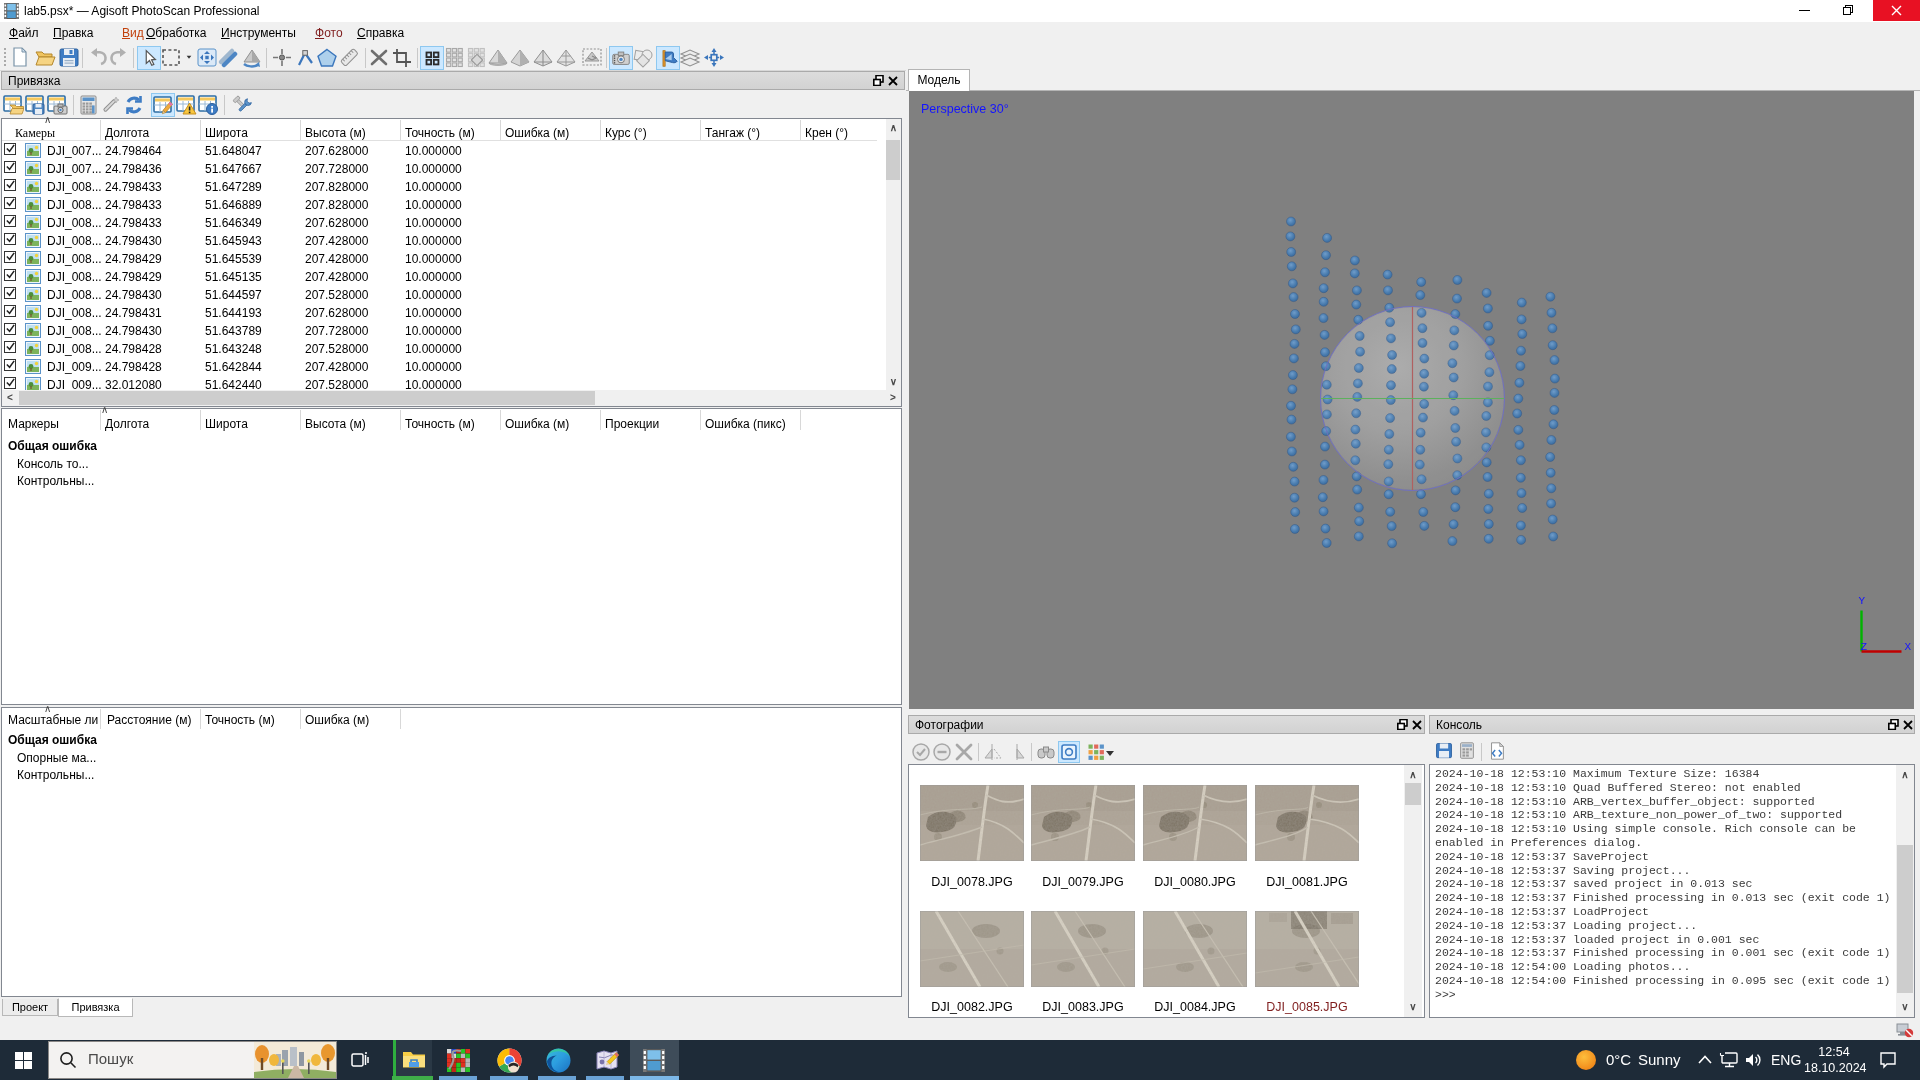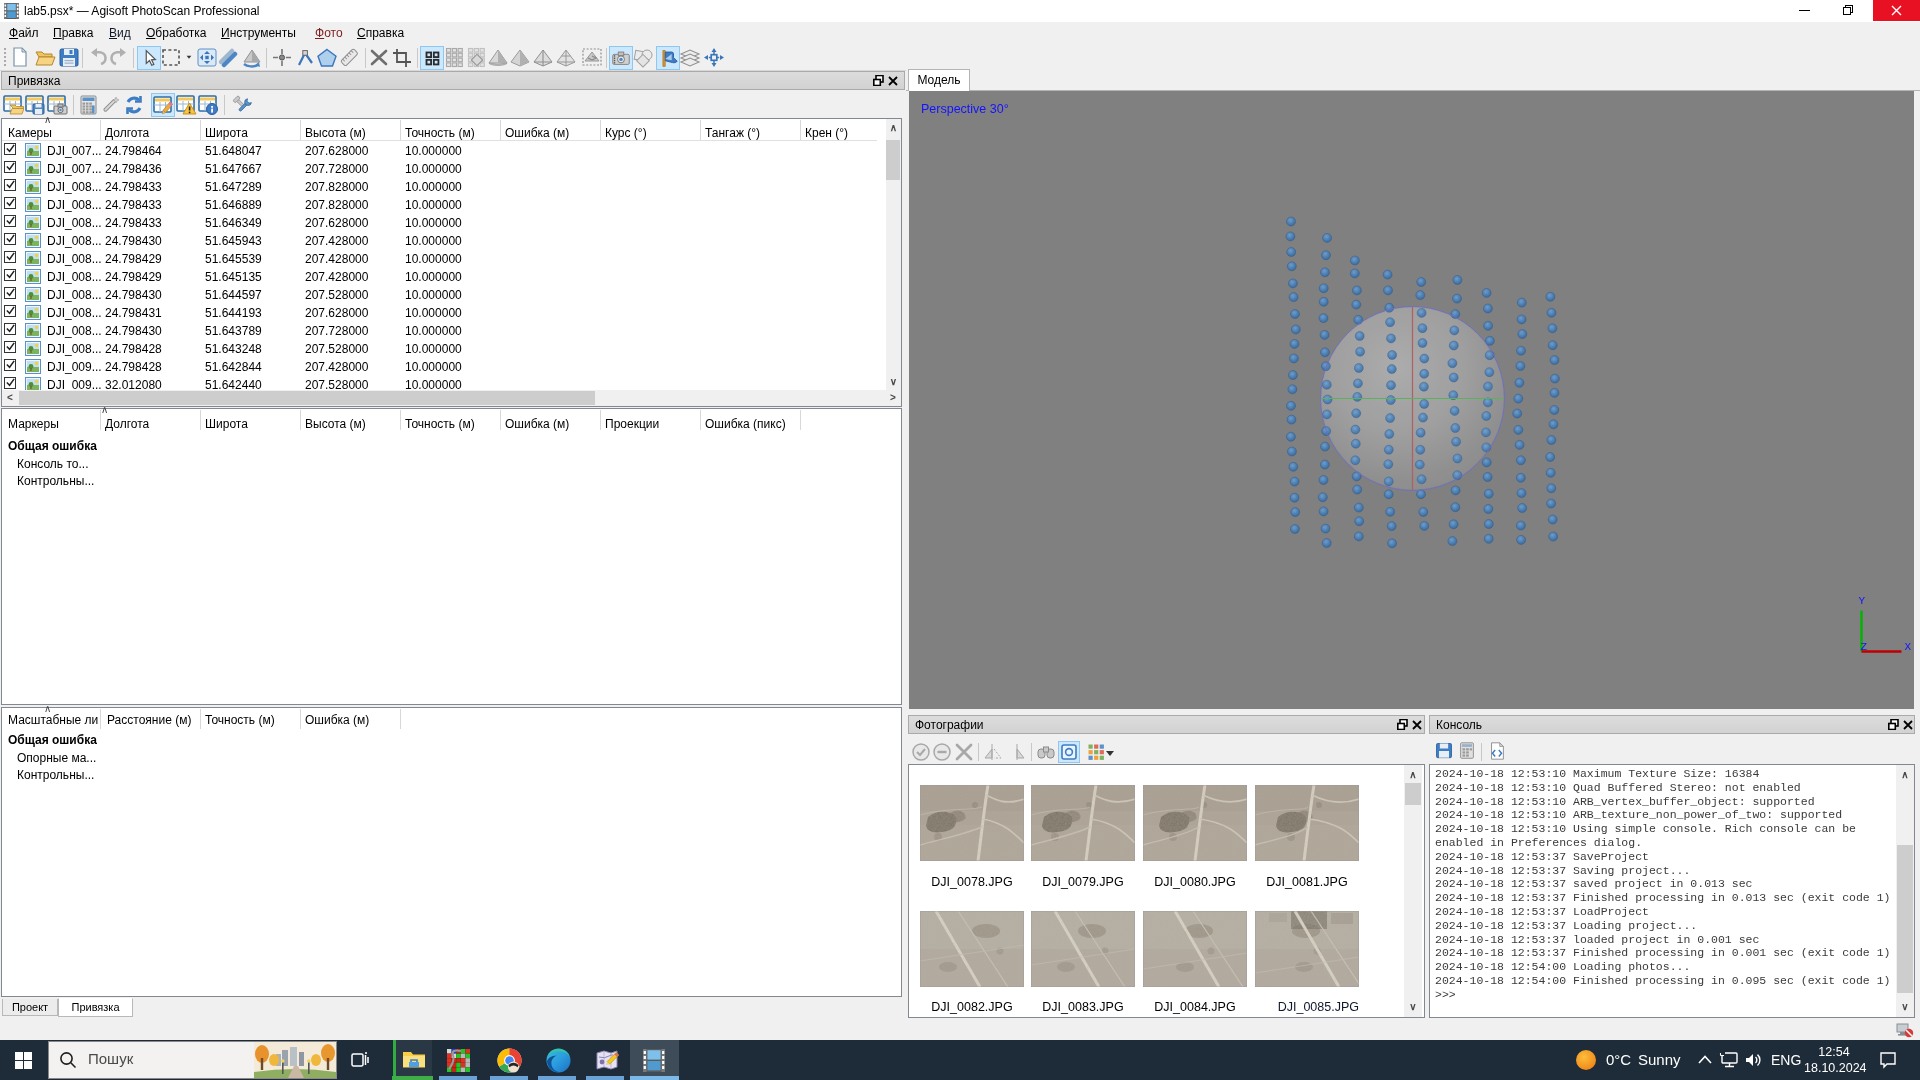--- a/index.html
+++ b/index.html
@@ -38,21 +38,21 @@
 <div class="abs" style="left:1799px;top:10px;width:11px;height:1px;background:#000;"></div>
 <div class="abs" style="left:1845px;top:5px;width:8px;height:8px;border:1px solid #000;background:#fff;"></div>
 <div class="abs" style="left:1843px;top:7px;width:8px;height:8px;border:1px solid #000;background:#fff;"></div>
 <div class="abs" style="left:1873px;top:0;width:47px;height:21px;background:#e81123;"></div>
 <svg class="abs" style="left:1891px;top:5px" width="11" height="11" viewBox="0 0 11 11">
     <path d="M1 1 L10 10 M10 1 L1 10" stroke="#fff" stroke-width="1.4"></path>
   </svg>
 <div class="abs" style="left:0;top:22px;width:1920px;height:22px;background:#f0f0f0;"></div>
 <div class="abs" style="left:9px;top:26px;font-size:12px;color:#000;"><span style="text-decoration:underline">Ф</span>айл</div>
 <div class="abs" style="left:53px;top:26px;font-size:12px;color:#000;"><span style="text-decoration:underline">П</span>равка</div>
-<div class="abs" style="left:109px;top:26px;font-size:12px;color:#0f172a;"><span style="text-decoration:underline">В</span>ид</div>
+<div class="abs" style="left:122px;top:26px;font-size:12px;color:#c2410c;"><span style="text-decoration:underline">В</span>ид</div>
 <div class="abs" style="left:146px;top:26px;font-size:12px;color:#000;"><span style="text-decoration:underline">О</span>бработка</div>
 <div class="abs" style="left:221px;top:26px;font-size:12px;color:#000;"><span style="text-decoration:underline">И</span>нструменты</div>
 <div class="abs" style="left:315px;top:26px;font-size:12px;color:#7f1d1d;"><span style="text-decoration:underline">Ф</span>ото</div>
 <div class="abs" style="left:357px;top:26px;font-size:12px;color:#000;"><span style="text-decoration:underline">С</span>правка</div>
 <div class="abs" style="left:0;top:44px;width:1920px;height:27px;background:#f0f0f0;border-bottom:1px solid #d8d8d8;"></div>
 <div class="abs" style="left:4px;top:48px;width:2px;height:18px;background:repeating-linear-gradient(#aaa 0,#aaa 2px,transparent 2px,transparent 4px);"></div>
 <div class="ico24" style="left:8px;"><svg width="24" height="22" viewBox="0 0 24 22">
       <path d="M6 2 h8 l4 4 v14 h-12 z" fill="#fff" stroke="#7a93a8" stroke-width="1.2"></path>
       <path d="M14 2 l4 4 h-4 z" fill="#cfe0ee" stroke="#7a93a8" stroke-width="1"></path>
     </svg></div>
@@ -322,21 +322,21 @@
       <g transform="rotate(-45 11 11)">
         <rect x="9.8" y="3" width="2.8" height="10" fill="#c9c9c9" stroke="#8a8a8a" stroke-width="0.7"></rect>
         <rect x="7.6" y="1.5" width="7.2" height="3.4" rx="1.4" fill="#c9c9c9" stroke="#8a8a8a" stroke-width="0.7"></rect>
       </g>
       <g transform="rotate(45 12 13)">
         <rect x="10.8" y="7" width="2.6" height="11" rx="1.2" fill="#5b93c9" stroke="#2a5e9c" stroke-width="0.7"></rect>
         <path d="M9.3 4 a3.4 3.4 0 1 0 5.6 0 l-1.4 2 h-2.8 z" fill="#5b93c9" stroke="#2a5e9c" stroke-width="0.7"></path>
       </g>
     </svg></div>
 <div class="tbl" style="left:1px;top:118px;width:901px;height:289px;"></div>
-<div class="htxt" style="left:8px;top:126px;">Камеры</div>
+<div class="htxt" style="left:15px;top:126px;font-family:Liberation Serif, serif;">Камеры</div>
 <div class="htxt" style="left:105px;top:126px;">Долгота</div>
 <div class="htxt" style="left:205px;top:126px;">Широта</div>
 <div class="htxt" style="left:305px;top:126px;">Высота (м)</div>
 <div class="htxt" style="left:405px;top:126px;">Точность (м)</div>
 <div class="htxt" style="left:505px;top:126px;">Ошибка (м)</div>
 <div class="htxt" style="left:605px;top:126px;">Курс (°)</div>
 <div class="htxt" style="left:705px;top:126px;">Тангаж (°)</div>
 <div class="htxt" style="left:805px;top:126px;">Крен (°)</div>
 <div class="hdrline" style="left:100px;top:120px;height:20px;"></div>
 <div class="hdrline" style="left:200px;top:120px;height:20px;"></div>
@@ -1003,21 +1003,21 @@
       <circle cx="62" cy="40" r="3.5" fill="#8f8777" opacity="0.5"></circle>
       <rect x="36" y="0" width="36" height="18" fill="#6d6556" opacity="0.6"></rect>
       <rect x="76" y="2" width="22" height="11" fill="#9b9385" opacity="0.6"></rect>
       <rect x="14" y="2" width="18" height="9" fill="#a29a8c" opacity="0.5"></rect>
       <path d="M40 0 L84 76" stroke="#d9d3c5" stroke-width="3"></path>
       <path d="M56 0 L106 76" stroke="#c8c1b3" stroke-width="1.2"></path>
       <path d="M0 62 L104 46" stroke="#c4bdaf" stroke-width="1" opacity="0.7"></path>
     </g>
     <rect width="104" height="76" fill="none" stroke="#9a9a9a" stroke-width="0.8"></rect>
   </svg>
-<div class="abs" style="left:1255px;top:1000px;width:104px;text-align:right;font-size:12.5px;color:#0f172a;">DJI_0085.JPG</div>
+<div class="abs" style="left:1255px;top:1000px;width:104px;text-align:center;font-size:12.5px;color:#7f1d1d;">DJI_0085.JPG</div>
 <div class="scroll" style="left:1404px;top:765px;width:18px;height:252px;"></div>
 <div class="arr" style="left:1404px;top:767px;width:18px;">∧</div>
 <div class="arr" style="left:1404px;top:999px;width:18px;">∨</div>
 <div class="thumbv" style="left:1405px;top:783px;width:16px;height:22px;border:none;"></div>
 <div class="ptitle" style="left:1429px;top:715px;width:486px;">Консоль</div>
 <svg class="abs" style="left:1888px;top:719px" width="11" height="11" viewBox="0 0 11 11">
     <rect x="3" y="0.5" width="7" height="6.5" fill="#fff" stroke="#000" stroke-width="1.6"></rect>
     <rect x="0.8" y="4.5" width="6.5" height="6" fill="#fff" stroke="#000" stroke-width="1.6"></rect>
   </svg>
 <svg class="abs" style="left:1903px;top:720px" width="10" height="10" viewBox="0 0 10 10">

